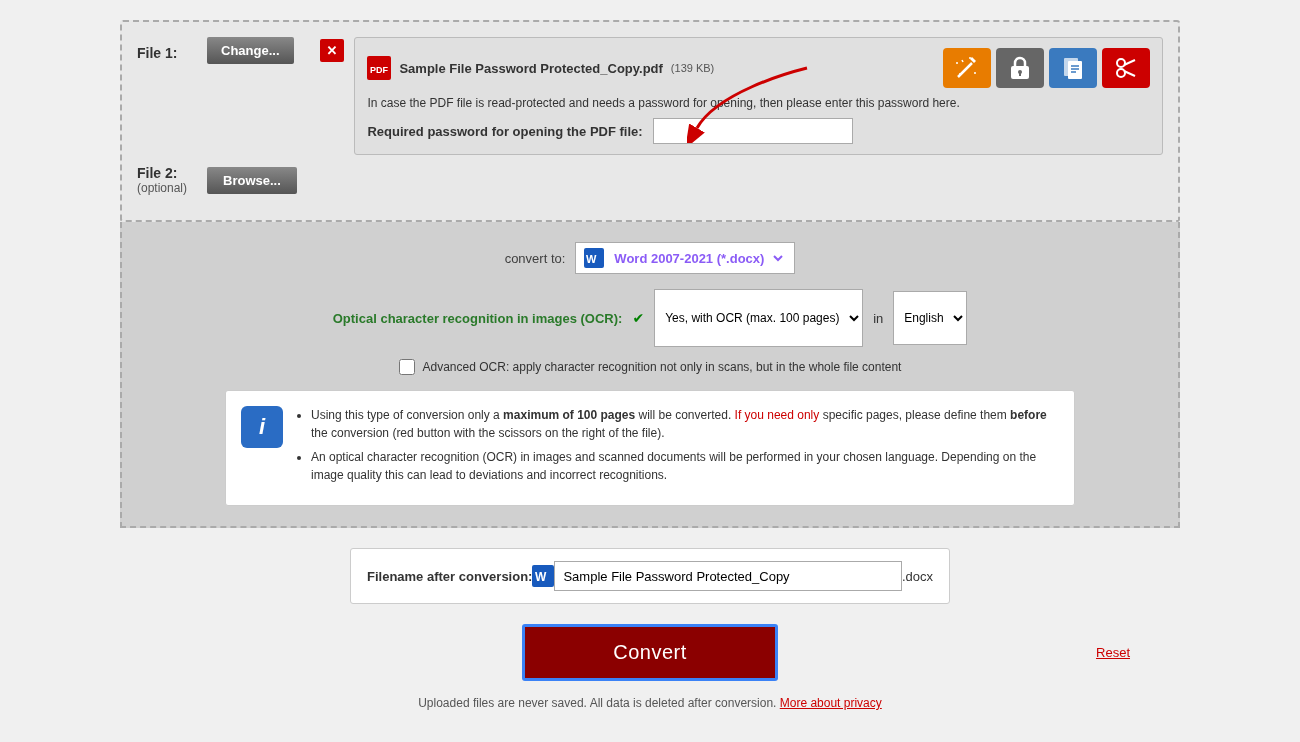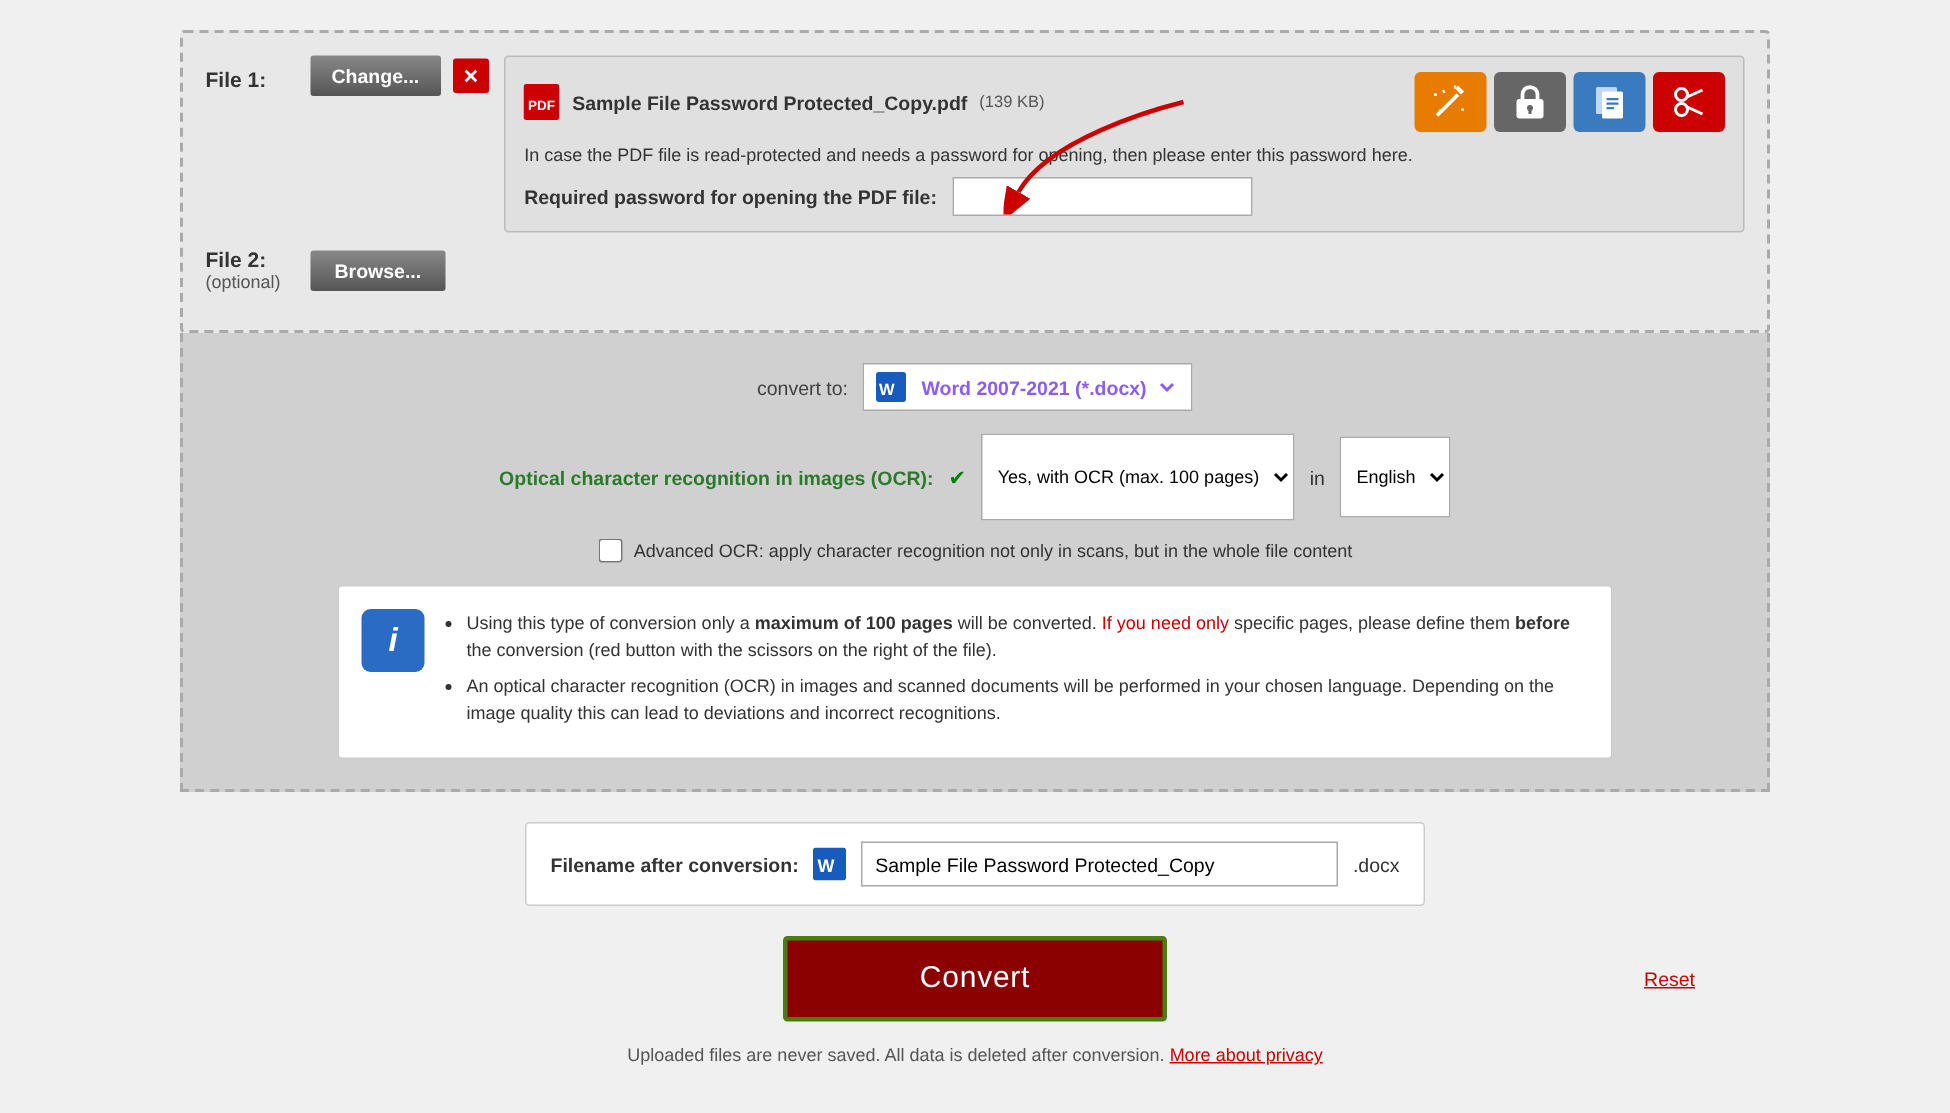--- a/index.html
+++ b/index.html
@@ -336,21 +336,20 @@
       margin-top: 20px;
     }
 
     .filename-box {
       background: white;
       border: 1px solid #ccc;
       border-radius: 3px;
       padding: 12px 16px;
       display: flex;
       align-items: center;
-      gap: 10px;
       min-width: 600px;
     }
 
     .filename-label {
       font-weight: bold;
       font-size: 13px;
       white-space: nowrap;
     }
 
     .word-icon-filename {
@@ -379,21 +378,21 @@
       display: flex;
       align-items: center;
       justify-content: center;
       margin-bottom: 15px;
       position: relative;
     }
 
     .convert-btn {
       background: #8b0000;
       color: white;
-      border: 3px solid #4d7c0f;
+      border: 3px solid #3b82f6;
       padding: 14px 88px;
       font-size: 20px;
       cursor: pointer;
       border-radius: 3px;
       font-weight: normal;
       letter-spacing: 0.5px;
       min-width: 230px;
     }
 
     .reset-link {
@@ -414,21 +413,21 @@
 
     .privacy-link {
       color: #cc0000;
       text-decoration: underline;
       cursor: pointer;
     }
 
     .file-controls {
       display: flex;
       align-items: center;
-      gap: 3px;
+      gap: 21px;
     }
 
     .checkmark {
       color: green;
       font-size: 14px;
     }
   </style>
 </head>
 <body>
 

